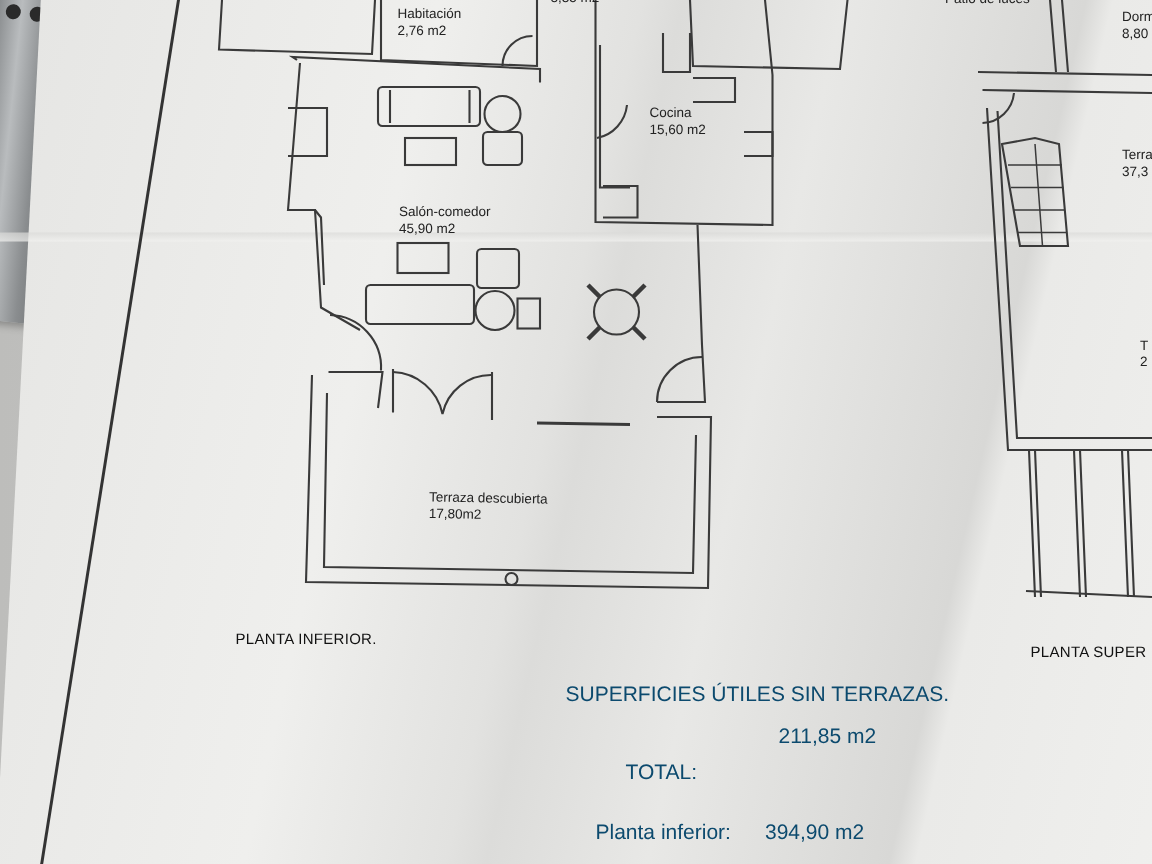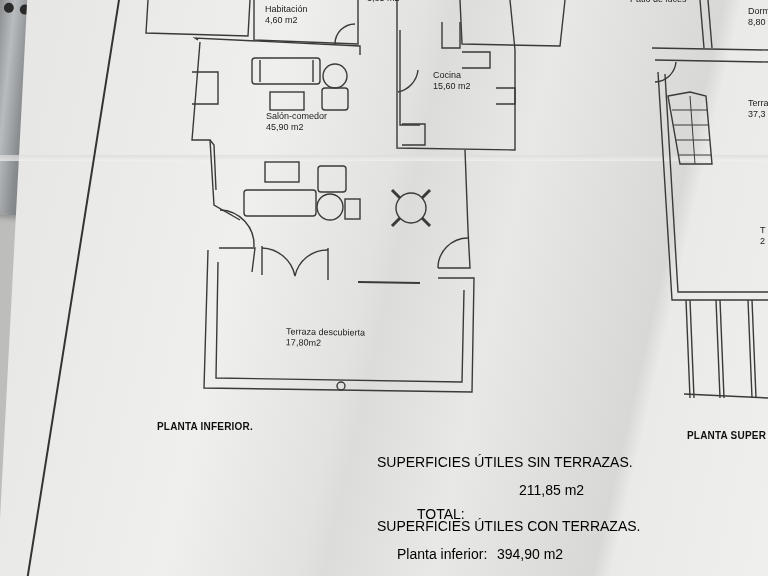--- a/index.html
+++ b/index.html
@@ -22,21 +22,21 @@
   .card .stamp { position:absolute; left:16px; top:14px; width:12px; height:12px; border-radius:50%; border:2px solid #e9a43a; }
   .paper {
     position:absolute; left:12px; top:-10px; width:790px; height:600px;
     background:linear-gradient(100deg,#e6e6e4 0%,#efefed 30%,#e2e2e0 45%,#dcdcda 48%,#e8e8e6 60%,#d8d8d6 78%,#eaeae8 80%,#f0f0ee 100%);
     transform:skewX(-3deg);
   }
   .fold-h { position:absolute; left:0; right:0; top:155px; height:6px; background:linear-gradient(#dadad8,#f2f2f0); opacity:.7; }
   .margin-line { position:absolute; left:118px; top:0; width:2px; height:600px; background:#333; transform:skewX(-9deg); transform-origin:top; }
   .plan { position:absolute; inset:0; }
   .lbl { position:absolute; font-size:9px; color:#222; line-height:11px; white-space:nowrap; }
-  .big { position:absolute; font-size:14px; color:#000000; white-space:nowrap; }
+  .big { position:absolute; font-size:14px; color:#0c4a6e; white-space:nowrap; }
   .mid { position:absolute; font-size:10px; color:#111; white-space:nowrap; font-weight:bold; letter-spacing:.2px; }
   svg { position:absolute; left:0; top:0; }
 </style>
 </head>
 <body>
 
 <div class="desk"></div>
 <div class="device">
   <span class="knob" style="left:14px"></span>
   <span class="knob" style="left:30px"></span>
@@ -104,33 +104,32 @@
   <path d="M658 72 L672 300 L768 300"></path>
   <path d="M665 74 L678 292 L768 292"></path>
   <path d="M668 96 L690 92 L706 96 L712 164 L680 164 Z"></path>
   <path d="M672 110 L708 110 M674 125 L709 125 M676 140 L710 140 M678 155 L711 155 M690 96 L695 164" stroke-width="1"></path>
   <path d="M686 300 L690 398 M690 300 L694 398 M716 300 L720 398 M720 300 L724 398 M748 300 L752 398 M752 300 L756 398"></path>
   <path d="M684 394 L768 398"></path>
   <path d="M700 0 L704 48 M708 0 L712 48"></path>
   <path d="M676 62 A22 22 0 0 1 655 82"></path>
 </svg>
 
-<div class="lbl" style="left:265px;top:4px"><span>Habitación</span><br><span>4,60 m2</span></div>
+<div class="lbl" style="left:265px;top:4px"><span>Habitación</span><br><span>2,76 m2</span></div>
 <div class="lbl" style="left:367px;top:-7px"><span>3,85 m2</span></div>
-<div class="lbl" style="left:266px;top:111px"><span>Salón-comedor</span><br><span>45,90 m2</span></div>
+<div class="lbl" style="left:266px;top:136px"><span>Salón-comedor</span><br><span>45,90 m2</span></div>
 <div class="lbl" style="left:433px;top:70px"><span>Cocina</span><br><span>15,60 m2</span></div>
 <div class="lbl" style="left:286px;top:327px;transform:rotate(1deg)"><span>Terraza descubierta</span><br><span>17,80m2</span></div>
 
 <div class="lbl" style="left:630px;top:-6px"><span>Patio de luces</span></div>
 <div class="lbl" style="left:748px;top:6px"><span>Dorm</span><br><span>8,80</span></div>
 <div class="lbl" style="left:748px;top:98px"><span>Terra</span><br><span>37,3</span></div>
 <div class="lbl" style="left:760px;top:225px"><span>T</span><br><span>2</span></div>
 
-<div class="mid" style="left:157px;top:421px;font-weight:bold;font-size:10px">PLANTA INFERIOR.</div>
-<div class="mid" style="left:687px;top:430px;font-weight:bold;font-size:10px">PLANTA SUPER</div>
+<div class="mid" style="left:157px;top:421px;font-weight:normal;font-size:10px">PLANTA INFERIOR.</div>
+<div class="mid" style="left:687px;top:430px;font-weight:normal;font-size:10px">PLANTA SUPER</div>
 
 <div class="big" style="left:377px;top:454px">SUPERFICIES ÚTILES SIN TERRAZAS.</div>
 <div class="big" style="left:417px;top:506px">TOTAL:</div>
 <div class="big" style="left:519px;top:482px">211,85 m2</div>
-<div class="big" style="left:377px;top:518px">SUPERFICIES ÚTILES CON TERRAZAS.</div>
 <div class="big" style="left:397px;top:546px">Planta inferior:</div>
-<div class="big" style="left:497px;top:546px">394,90 m2</div>
+<div class="big" style="left:510px;top:546px">394,90 m2</div>
 </div>
 
 </body></html>

